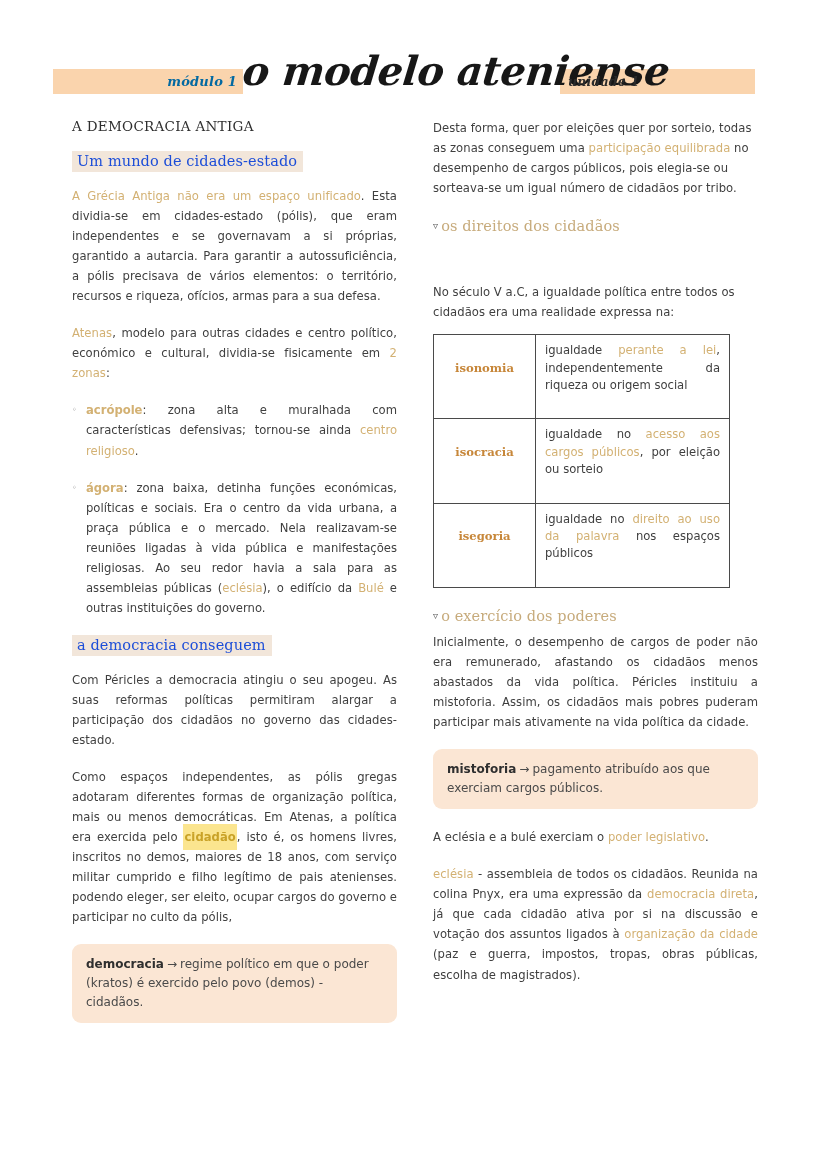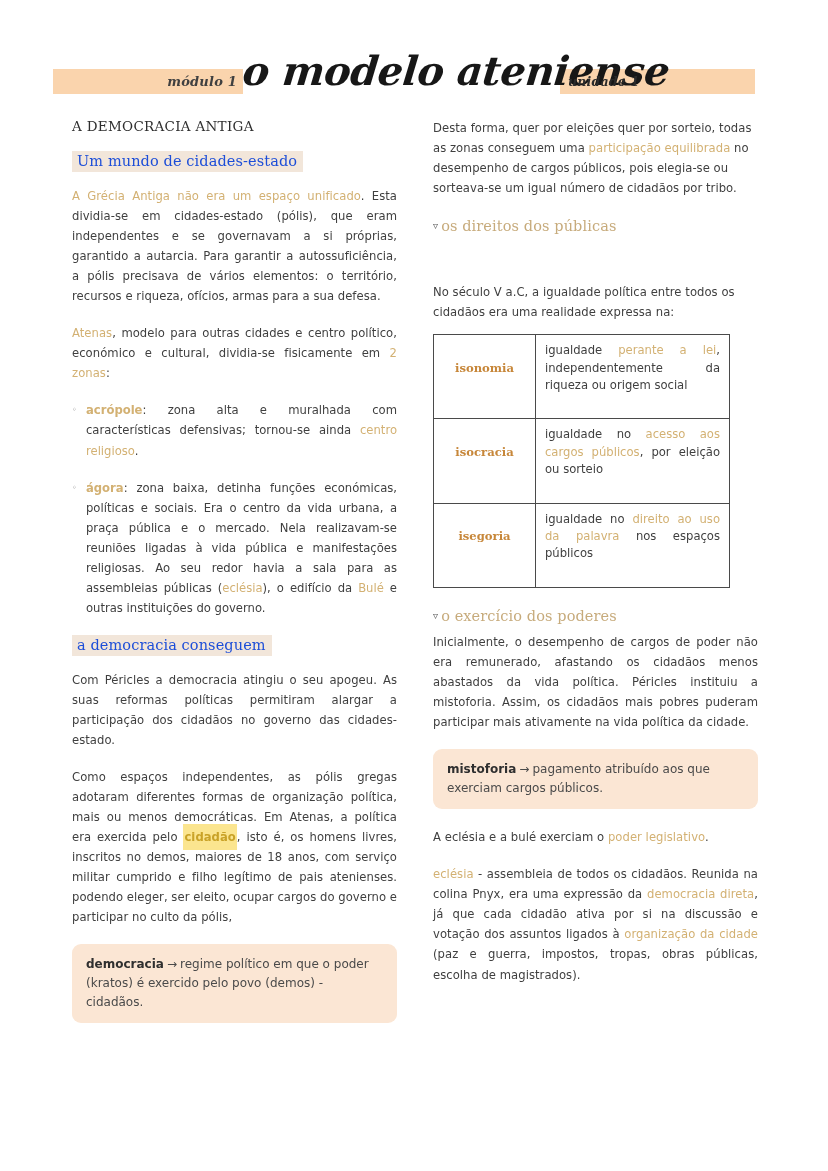--- a/index.html
+++ b/index.html
@@ -59,21 +59,21 @@
     height: 25px;
     display: flex;
     align-items: center;
     justify-content: flex-end;
     padding-right: 6px;
     box-sizing: border-box;
     font-family: "DejaVu Serif", serif;
     font-style: italic;
     font-weight: 700;
     font-size: 13px;
-    color: #404040;
+    color: #0369a1;
     letter-spacing: 0.2px;
   }
   .band-unit {
     position: absolute;
     right: 0;
     top: 0;
     width: 195px;
     height: 25px;
     display: flex;
     align-items: center;
@@ -266,21 +266,21 @@
     <div class="callout">
       <b>democracia</b><span class="arrow">→</span><span>regime político em que o poder (kratos) é exercido pelo povo (demos) - cidadãos.</span>
     </div>
 
   </div>
 
   <div class="col col-right">
 
     <p class="body nojust"><span>Desta forma, quer por eleições quer por sorteio, todas as zonas conseguem uma </span><span class="hl">participação equilibrada</span><span> no desempenho de cargos públicos, pois elegia-se ou sorteava-se um igual número de cidadãos por tribo.</span></p>
 
-    <div class="sub-head"><span class="tri">▿</span><span>os direitos dos públicas</span></div>
+    <div class="sub-head"><span class="tri">▿</span><span>os direitos dos cidadãos</span></div>
 
     <p class="body nojust tight">No século V a.C, a igualdade política entre todos os cidadãos era uma realidade expressa na:</p>
 
     <table class="rights">
       <tbody>
         <tr>
           <td class="term term-o">isonomia</td>
           <td class="defn"><span>igualdade </span><span class="hl">perante a lei</span><span>, independentemente da riqueza ou origem social</span></td>
         </tr>
         <tr>

